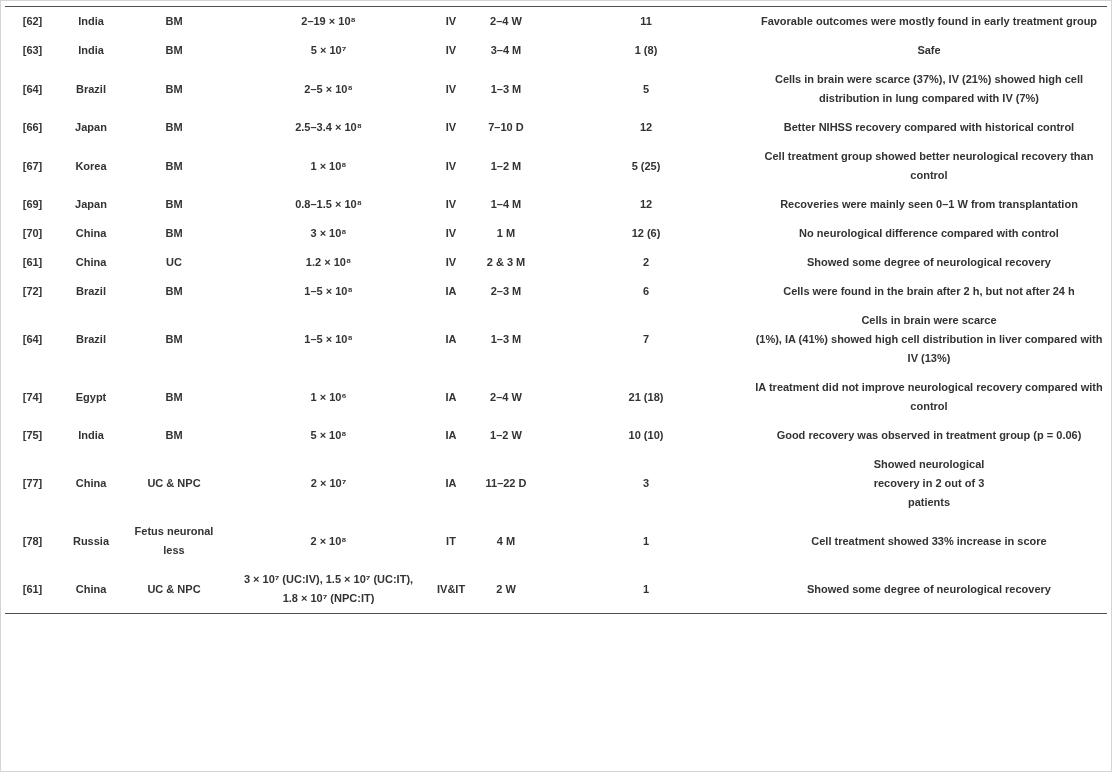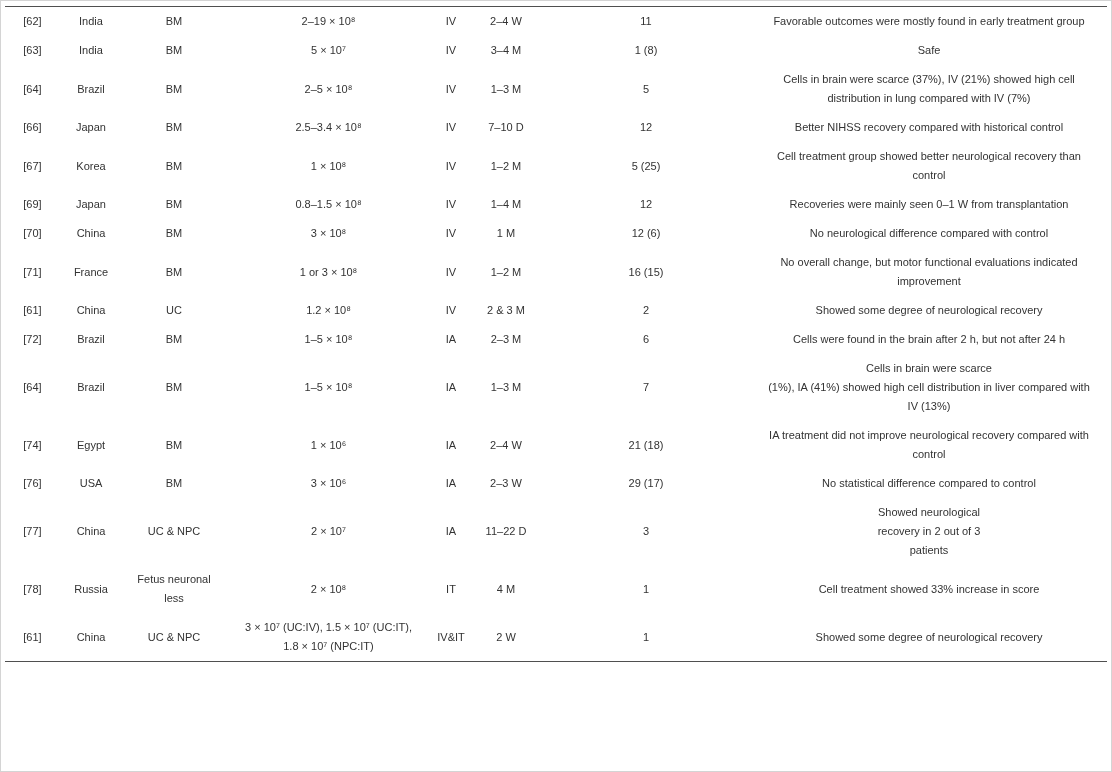--- a/index.html
+++ b/index.html
@@ -9,20 +9,21 @@
     font-family: "Liberation Sans", "DejaVu Sans", sans-serif;
   }
   .frame {
     width: 1112px;
     height: 772px;
     box-sizing: border-box;
     border: 1px solid #d4d4d4;
     background: #ffffff;
     padding-top: 5px;
     overflow: hidden;
+    font-weight: bold;
   }
   table.trials {
     width: 1102px;
     margin: 0 4px;
     border-collapse: collapse;
     table-layout: fixed;
     border-top: 1px solid #4f4f4f;
     border-bottom: 1px solid #4f4f4f;
   }
   td {
@@ -127,31 +128,20 @@
     <td class="col-ref">[70]</td>
     <td class="col-country">China</td>
     <td class="col-cell">BM</td>
     <td class="col-dose">3 × 10⁸</td>
     <td class="col-route">IV</td>
     <td class="col-time">1 M</td>
     <td class="col-number">12 (6)</td>
     <td class="col-outcome">No neurological difference compared with control</td>
   </tr>
         <tr>
-    <td class="col-ref">[71]</td>
-    <td class="col-country">France</td>
-    <td class="col-cell">BM</td>
-    <td class="col-dose">1 or 3 × 10⁸</td>
-    <td class="col-route">IV</td>
-    <td class="col-time">1–2 M</td>
-    <td class="col-number">16 (15)</td>
-    <td class="col-outcome">No overall change, but motor functional evaluations indicated
-improvement</td>
-  </tr>
-        <tr>
     <td class="col-ref">[61]</td>
     <td class="col-country">China</td>
     <td class="col-cell">UC</td>
     <td class="col-dose">1.2 × 10⁸</td>
     <td class="col-route">IV</td>
     <td class="col-time">2 &amp; 3 M</td>
     <td class="col-number">2</td>
     <td class="col-outcome">Showed some degree of neurological recovery</td>
   </tr>
         <tr>
@@ -181,28 +171,28 @@
     <td class="col-country">Egypt</td>
     <td class="col-cell">BM</td>
     <td class="col-dose">1 × 10⁶</td>
     <td class="col-route">IA</td>
     <td class="col-time">2–4 W</td>
     <td class="col-number">21 (18)</td>
     <td class="col-outcome">IA treatment did not improve neurological recovery compared with
 control</td>
   </tr>
         <tr>
-    <td class="col-ref">[76]</td>
-    <td class="col-country">USA</td>
-    <td class="col-cell">BM</td>
-    <td class="col-dose">3 × 10⁶</td>
-    <td class="col-route">IA</td>
-    <td class="col-time">2–3 W</td>
-    <td class="col-number">29 (17)</td>
-    <td class="col-outcome">No statistical difference compared to control</td>
+    <td class="col-ref">[75]</td>
+    <td class="col-country">India</td>
+    <td class="col-cell">BM</td>
+    <td class="col-dose">5 × 10⁸</td>
+    <td class="col-route">IA</td>
+    <td class="col-time">1–2 W</td>
+    <td class="col-number">10 (10)</td>
+    <td class="col-outcome">Good recovery was observed in treatment group (p = 0.06)</td>
   </tr>
         <tr>
     <td class="col-ref">[77]</td>
     <td class="col-country">China</td>
     <td class="col-cell">UC &amp; NPC</td>
     <td class="col-dose">2 × 10⁷</td>
     <td class="col-route">IA</td>
     <td class="col-time">11–22 D</td>
     <td class="col-number">3</td>
     <td class="col-outcome">Showed neurological

